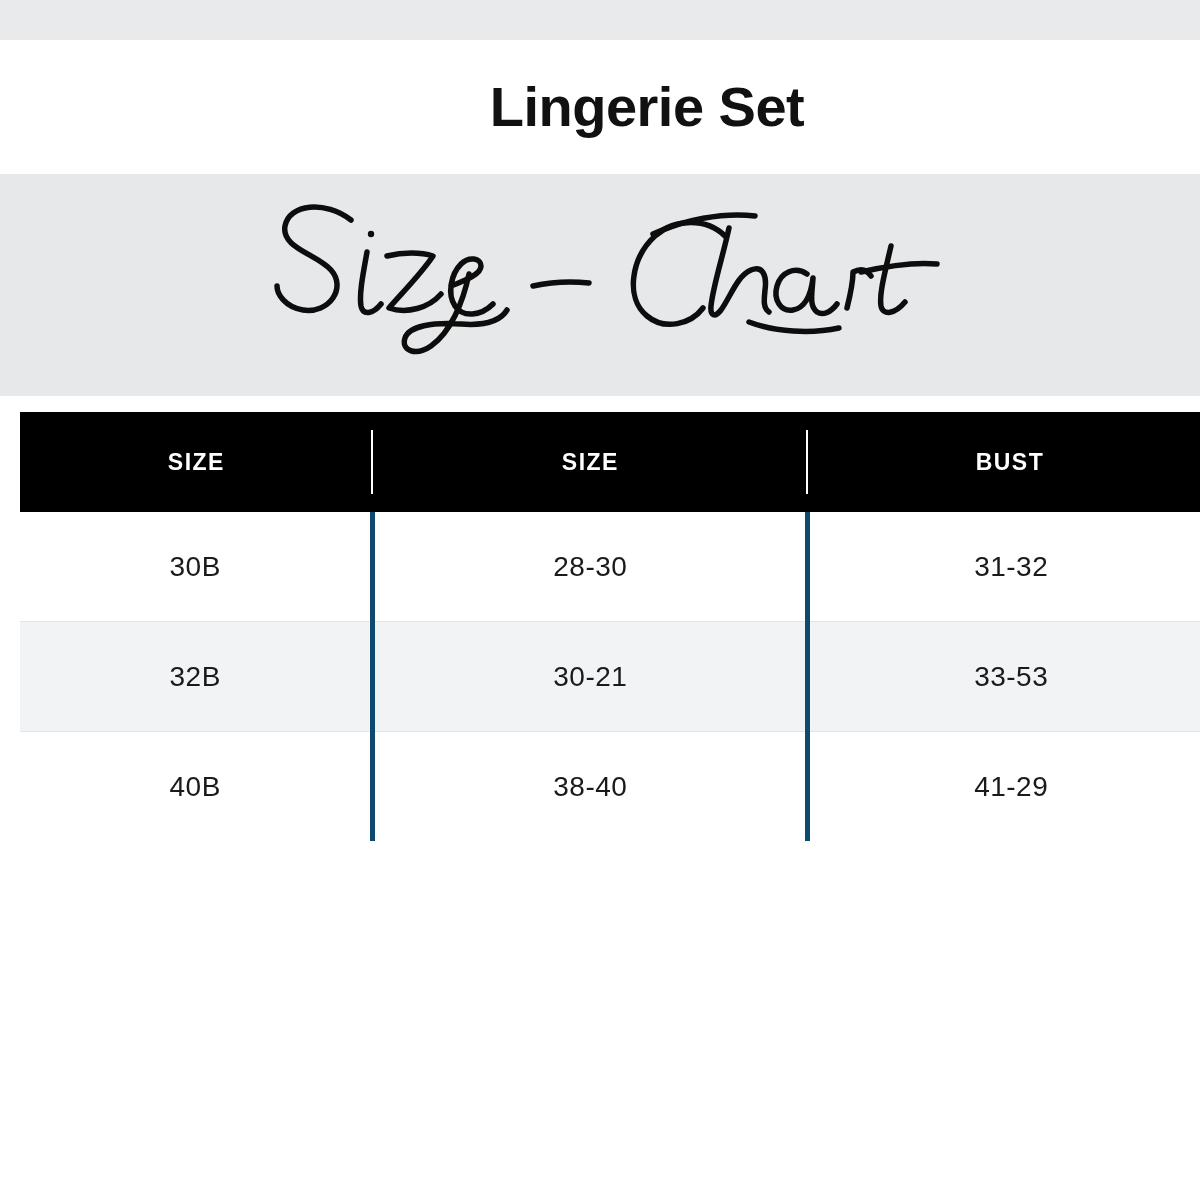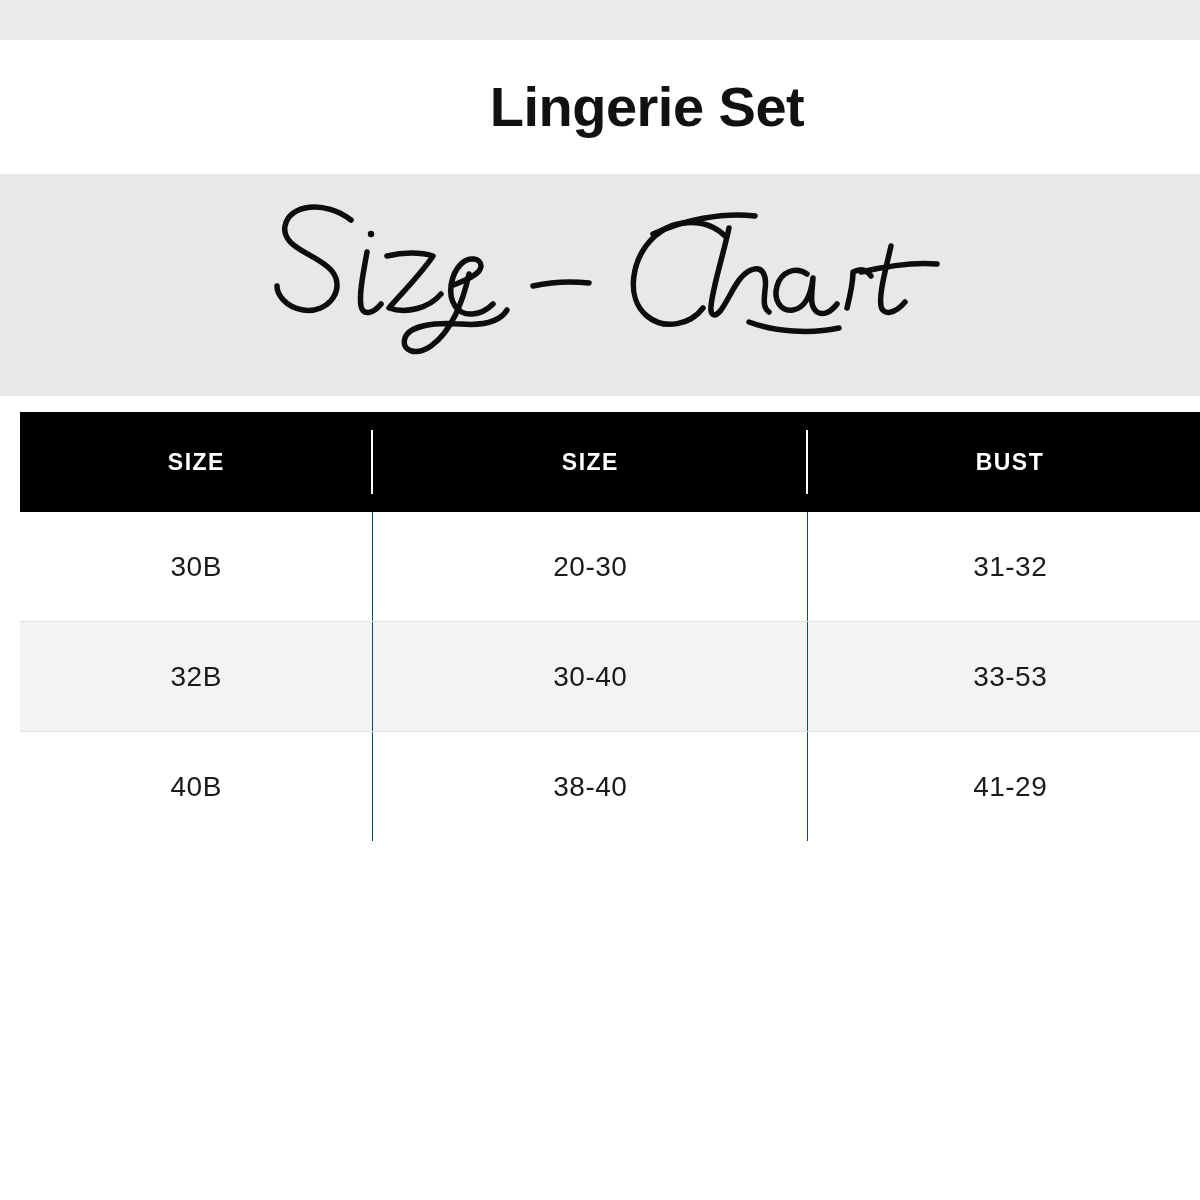--- a/index.html
+++ b/index.html
@@ -114,21 +114,21 @@
   table.size-chart thead th:last-child .divider {
     display: none;
   }
   table.size-chart tbody td {
     height: 107px;
     text-align: center;
     vertical-align: middle;
     font-family: "Liberation Sans", sans-serif;
     font-size: 28px;
     color: #1a1a1a;
-    border-right: 1px solid #0c4a6e;
+    border-right: 5px solid #0c4a6e;
     border-bottom: 1px solid #e3e4e6;
     letter-spacing: 0.5px;
   }
   table.size-chart tbody td:last-child {
     border-right: none;
   }
   table.size-chart tbody tr:nth-child(even) td {
     background: #f2f3f4;
   }
   table.size-chart tbody tr:nth-child(odd) td {
@@ -198,26 +198,26 @@
       <thead>
         <tr>
           <th><span>SIZE</span><span class="divider"></span></th>
           <th><span>SIZE</span><span class="divider"></span></th>
           <th><span>BUST</span></th>
         </tr>
       </thead>
       <tbody>
         <tr>
           <td>30B</td>
-          <td>20-30</td>
+          <td>28-30</td>
           <td>31-32</td>
         </tr>
         <tr>
           <td>32B</td>
-          <td>30-40</td>
+          <td>30-21</td>
           <td>33-53</td>
         </tr>
         <tr>
           <td>40B</td>
           <td>38-40</td>
           <td>41-29</td>
         </tr>
       </tbody>
     </table>
   </div>

